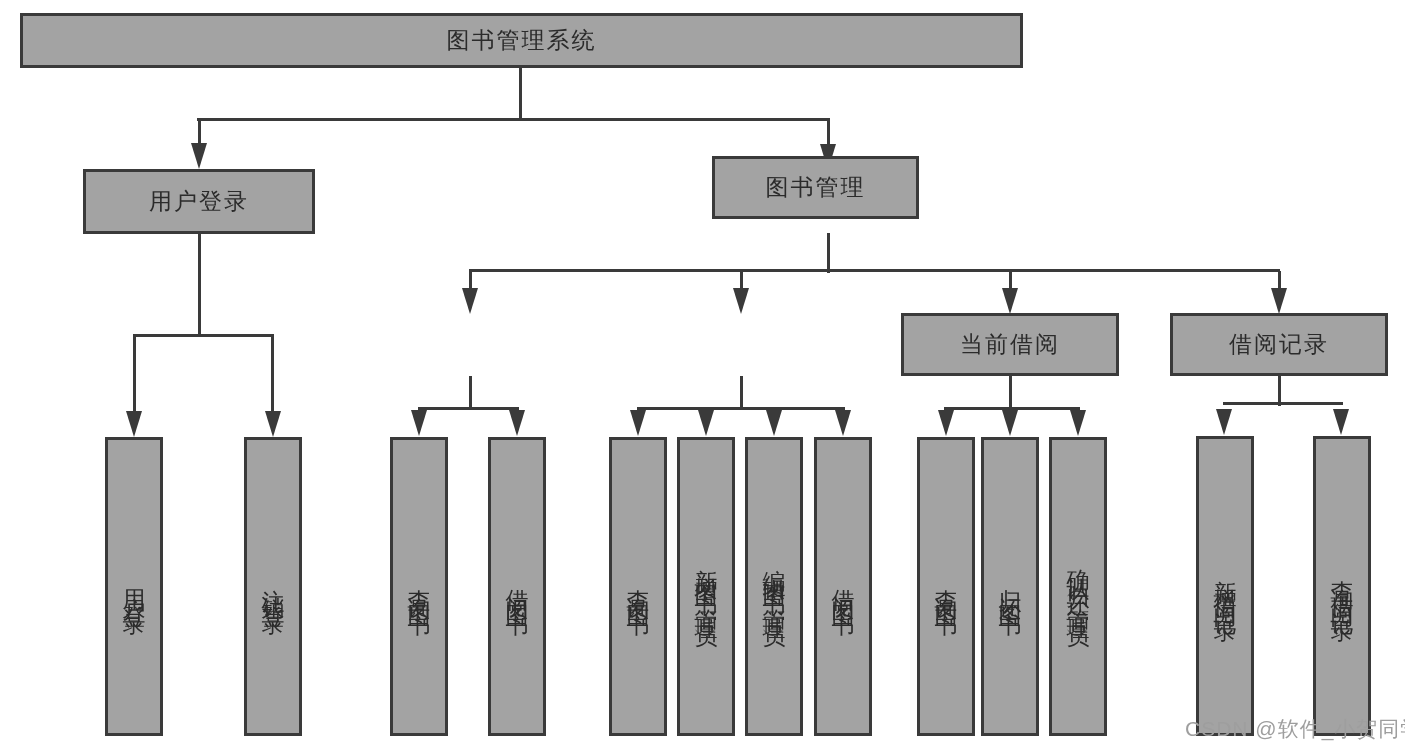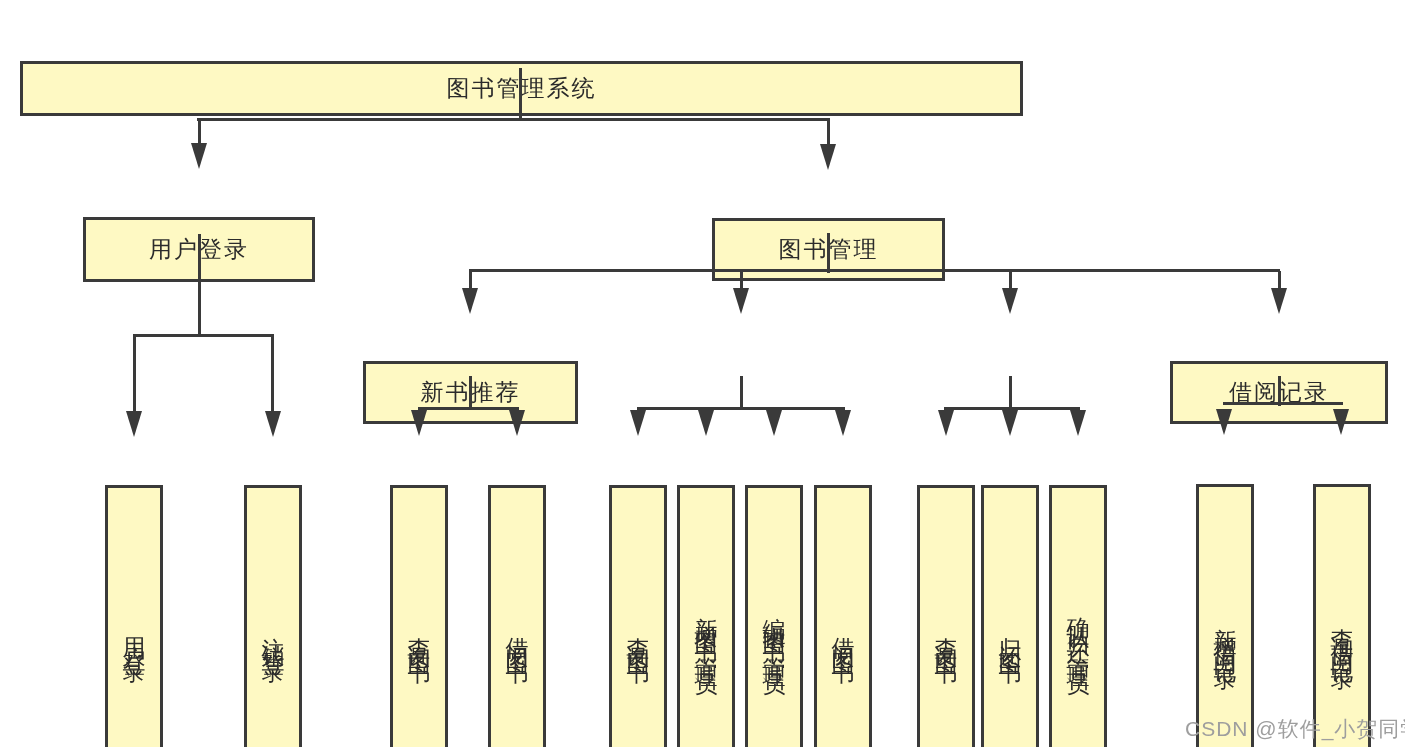--- a/index.html
+++ b/index.html
@@ -9,22 +9,22 @@
     --bg:#ffffff;
   }
   html,body{margin:0;padding:0;background:var(--bg);}
   .stage{
     position:relative;width:1405px;height:747px;background:var(--bg);
     font-family:"Liberation Sans","DejaVu Sans",sans-serif;
     overflow:hidden;
   }
   .box{
     position:absolute;box-sizing:border-box;
-    border:3px solid var(--line);background:#fef9c3;
-    display:flex;align-items:center;justify-content:center;margin-top:48px;
+    border:3px solid var(--line);background:#a3a3a3;
+    display:flex;align-items:center;justify-content:center;
   }
   .lbl{
     font-size:23px;color:var(--ink);letter-spacing:2px;white-space:nowrap;
   }
   .box-v .lbl{
     writing-mode:vertical-rl;text-orientation:mixed;
     letter-spacing:8px;line-height:1;
   }
   .ln{position:absolute;background:var(--line);}
   .ar{
@@ -49,21 +49,21 @@
   <i class="ln" style="left:519px;top:68px;width:3px;height:52px"></i>
   <i class="ln" style="left:197px;top:118px;width:633px;height:3px"></i>
   <i class="ln" style="left:198px;top:120px;width:3px;height:26px"></i>
   <i class="ln" style="left:827px;top:120px;width:3px;height:27px"></i>
   <i class="ar" style="left:191px;top:143px"></i>
   <i class="ar" style="left:820px;top:144px"></i>
 
   <div class="box box-h" style="left:83px;top:169px;width:232px;height:65px">
     <span class="lbl">用户登录</span>
   </div>
-  <div class="box box-h" style="left:712px;top:170px;width:233px;height:63px">
+  <div class="box box-h" style="left:712px;top:156px;width:207px;height:63px">
     <span class="lbl">图书管理</span>
   </div>
 
   <i class="ln" style="left:198px;top:234px;width:3px;height:103px"></i>
   <i class="ln" style="left:133px;top:334px;width:141px;height:3px"></i>
   <i class="ln" style="left:133px;top:336px;width:3px;height:77px"></i>
   <i class="ln" style="left:271px;top:336px;width:3px;height:77px"></i>
   <i class="ar" style="left:126px;top:411px"></i>
   <i class="ar" style="left:265px;top:411px"></i>
 
@@ -71,22 +71,22 @@
   <i class="ln" style="left:469px;top:269px;width:811px;height:3px"></i>
   <i class="ln" style="left:469px;top:271px;width:3px;height:20px"></i>
   <i class="ln" style="left:740px;top:271px;width:3px;height:20px"></i>
   <i class="ln" style="left:1009px;top:271px;width:3px;height:20px"></i>
   <i class="ln" style="left:1278px;top:271px;width:3px;height:20px"></i>
   <i class="ar" style="left:462px;top:288px"></i>
   <i class="ar" style="left:733px;top:288px"></i>
   <i class="ar" style="left:1002px;top:288px"></i>
   <i class="ar" style="left:1271px;top:288px"></i>
 
-  <div class="box box-h" style="left:363px;top:313px;width:215px;height:63px">
-    <span class="lbl">新书推荐</span>
+  <div class="box box-h" style="left:901px;top:313px;width:218px;height:63px">
+    <span class="lbl">当前借阅</span>
   </div>
   <div class="box box-h" style="left:1170px;top:313px;width:218px;height:63px">
     <span class="lbl">借阅记录</span>
   </div>
 
   <i class="ln" style="left:469px;top:376px;width:3px;height:34px"></i>
   <i class="ln" style="left:418px;top:407px;width:101px;height:3px"></i>
   <i class="ar" style="left:411px;top:410px"></i>
   <i class="ar" style="left:509px;top:410px"></i>
 

